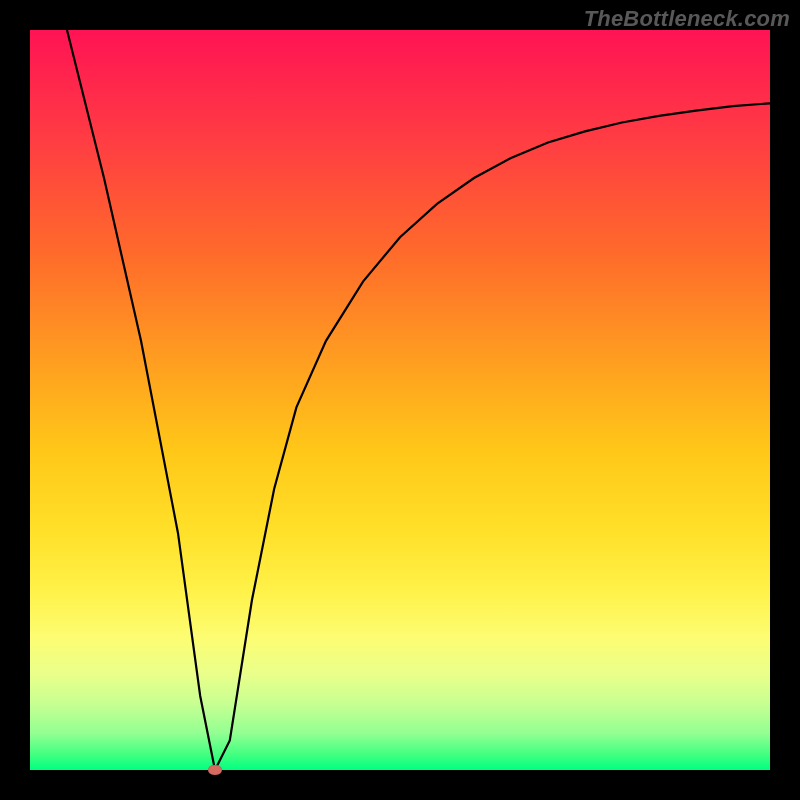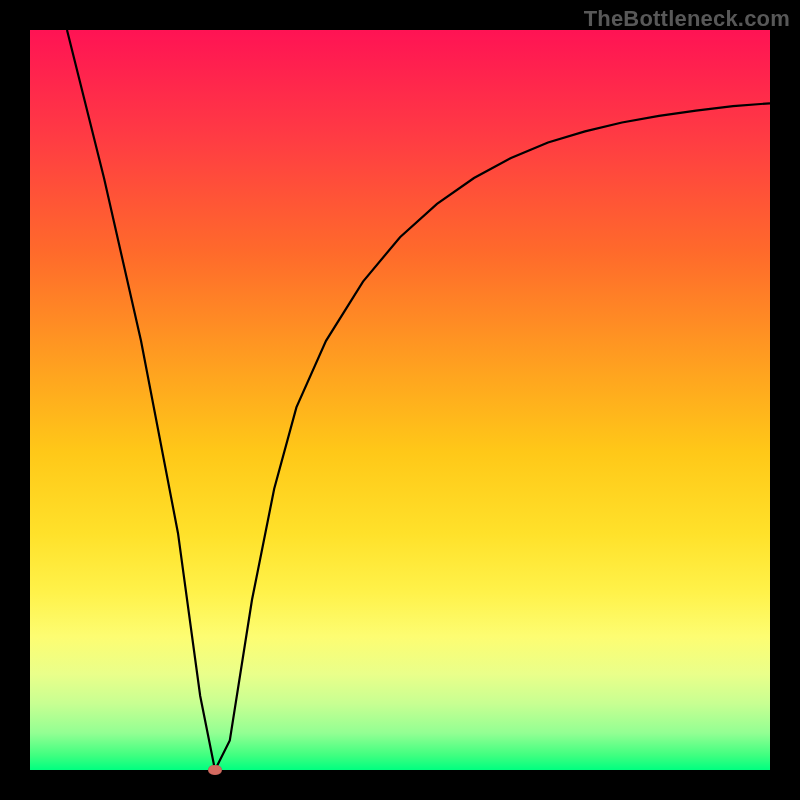--- a/index.html
+++ b/index.html
@@ -57,20 +57,21 @@
   }
   .watermark {
     position: absolute;
     top: 6px;
     right: 10px;
     font-size: 22px;
     font-weight: 600;
     color: #585858;
     letter-spacing: 0.2px;
     user-select: none;
+    font-style: italic;
   }
 </style>
 </head>
 <body>
 
 <div class="stage">
   <div class="watermark">TheBottleneck.com</div>
 
   <div class="plot">
     <svg class="curve" viewBox="0 0 740 740" preserveAspectRatio="none">

